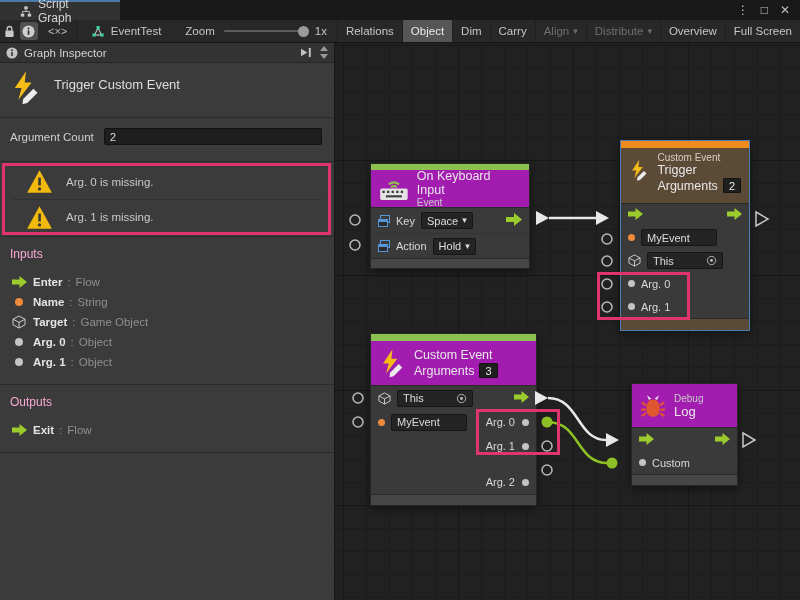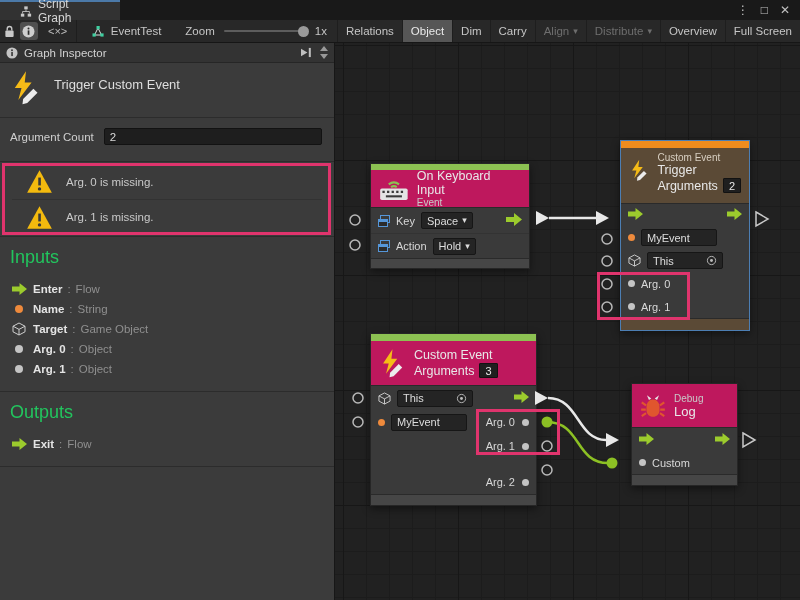--- a/index.html
+++ b/index.html
@@ -48,21 +48,21 @@
   .insp-unit .utitle { margin-top:6px; font-size:13px; color:#dedede; }
   .insp-field { display:flex; align-items:center; gap:10px; padding:10px 12px 16px 10px; border-bottom:1px solid #2c2c2c; }
   .insp-field input { flex:1; background:#1e1e1e; border:1px solid #121212; border-radius:2px;
                       color:#d8d8d8; height:17px; padding:0 5px; font-size:11.5px; font-family:inherit; }
   .warnings { position:relative; border-bottom:1px solid #2c2c2c; padding:2px 12px; }
   .warn-hl { position:absolute; top:1px; bottom:1px; left:2px; right:3px;
              border:3px solid #E0346D; pointer-events:none; z-index:2; }
   .warn-row { display:flex; align-items:center; gap:13px; padding:5px 14px; height:35px; color:#c9c9c9; }
   .warn-row + .warn-row { border-top:1px solid #323232; }
   .section { padding:8px 10px 12px; border-bottom:1px solid #2c2c2c; }
-  .section h4 { font-size:18px; font-weight:400; color:#22c55e; margin:2px 0 11px; }
+  .section h4 { font-size:12px; font-weight:400; color:#f9a8d4; margin:2px 0 11px; }
   .io-row { display:flex; align-items:center; gap:5px; height:20px;text-align:right; }
   .io-ic { width:18px; display:flex; justify-content:center; align-items:center; }
   .io-row .nm { font-weight:bold; color:#e4e4e4; }
   .io-row .cl { color:#8f8f8f; }
   .io-row .tp { color:#8f8f8f; }
   .insp-fill { flex:1; }
   .dot { border-radius:50%; display:inline-block; }
   .dot8 { width:8px; height:8px; }
   .dot7 { width:7px; height:7px; }
   .orange { background:#EE8A3C; }
@@ -76,21 +76,21 @@
       linear-gradient(#1c1c1c 1px, transparent 1px),
       linear-gradient(90deg, #1c1c1c 1px, transparent 1px);
     background-size:115px 115px, 115px 115px, 23px 23px, 23px 23px;
     background-position:8px 2px, 8px 2px, 8px 2px, 8px 2px; }
 
   .node { position:absolute; background:#3a3a3a; border:1px solid #262626; z-index:2;
           box-shadow:0 3px 8px rgba(0,0,0,.45); font-size:11px; color:#d8d8d8; }
   .accent { height:6px; }
   .accent.green { background:#8CC152; }
   .accent.orange { background:#EF8C1D; height:7px; }
-  .nhead { background:#be185d; border-bottom:1px solid #2a2a2a; display:flex; gap:8px; padding:5px 8px; align-items:center; }
+  .nhead { background:#a21caf; border-bottom:1px solid #2a2a2a; display:flex; gap:8px; padding:5px 8px; align-items:center; }
   .nfoot { background:#464646; border-top:1px solid #2a2a2a; }
   .node.selected { border-color:#4C7EB3; }
   .node.selected .nhead, .node.selected .nfoot { background:#5B4A36; }
   .ncat { font-size:10px; color:#c9c9c9; }
   .ntitle { font-size:12.5px; color:#e8e8e8; }
   .nrow { display:flex; align-items:center; gap:6px; padding:0 7px; }
   .badge { background:#1f1f1f; border:1px solid #121212; border-radius:1px; padding:0 5px;
            height:15px; line-height:15px; font-size:11px; color:#e8e8e8; }
   .nfield { background:#242424; border:1px solid #161616; border-radius:2px; height:17px;
             display:flex; align-items:center; padding:0 5px; font-size:11px; color:#dddddd; gap:4px; }

